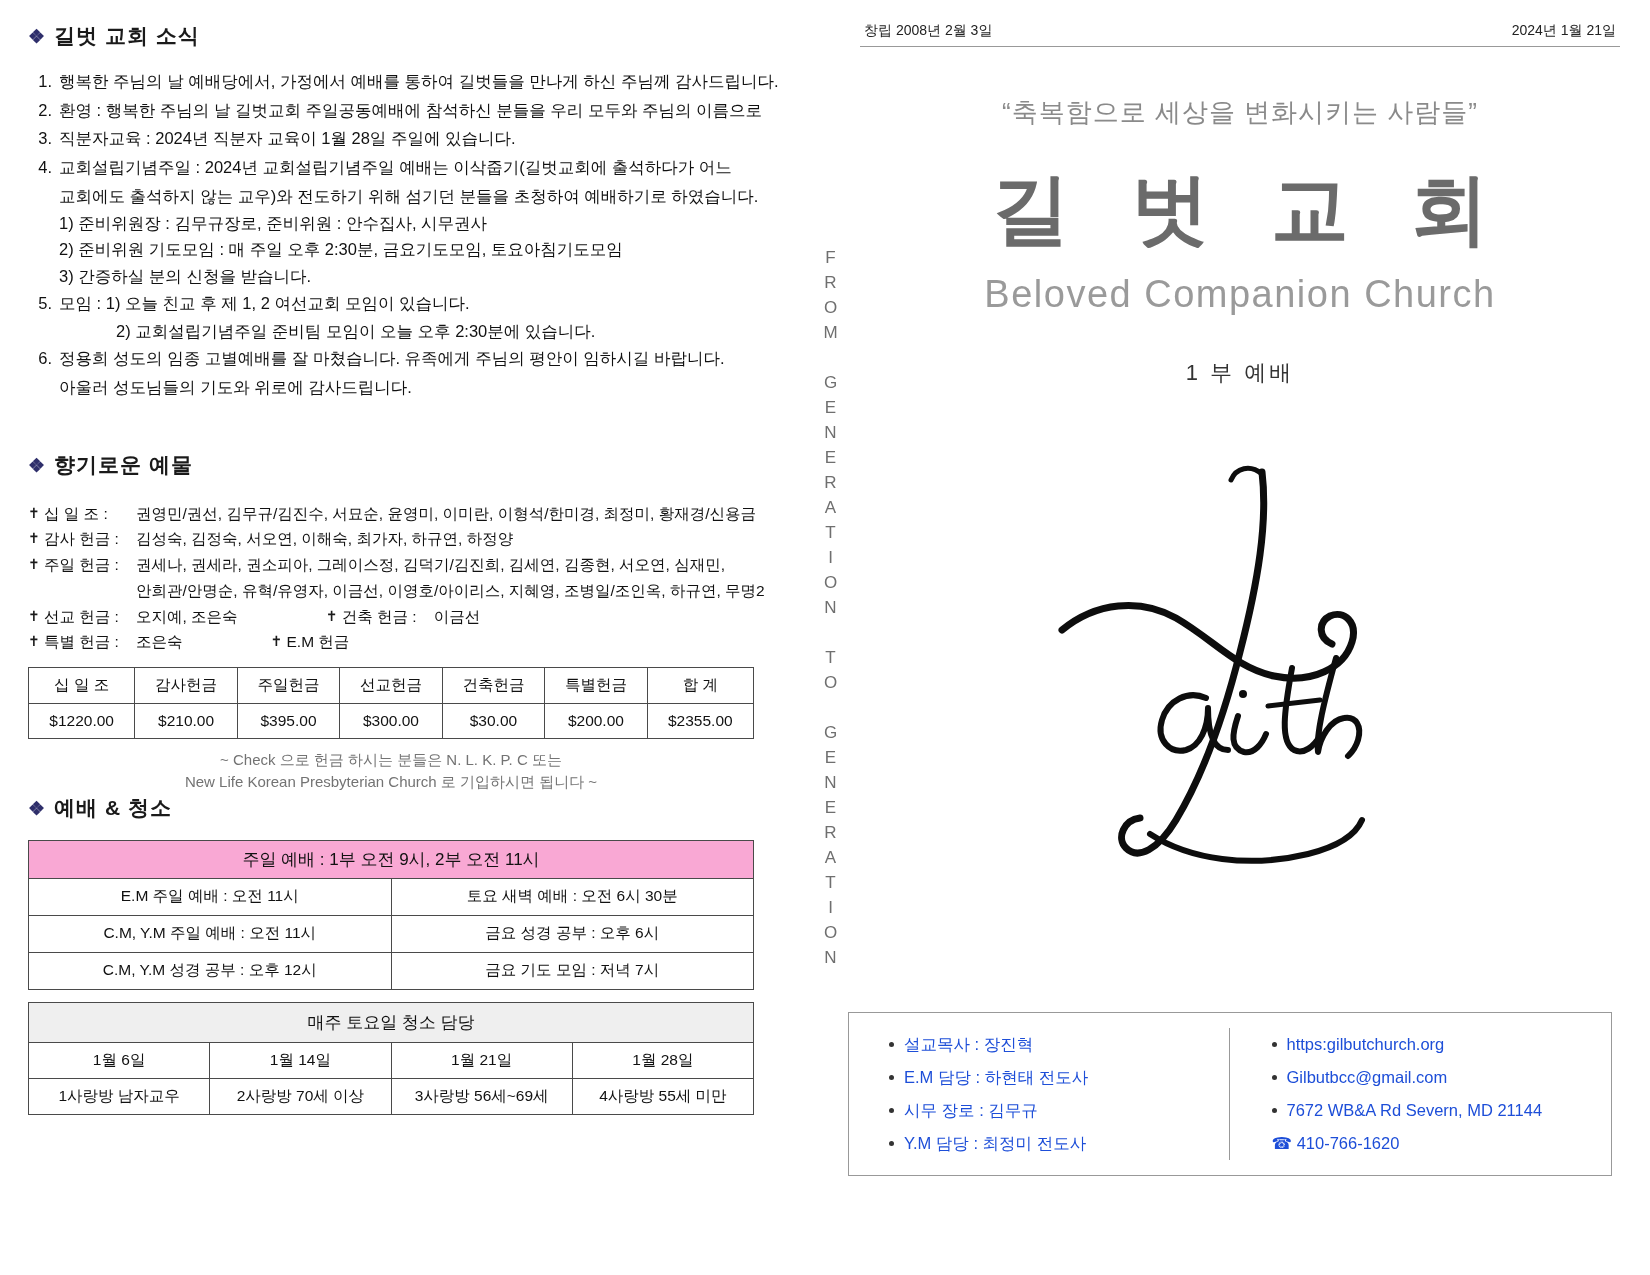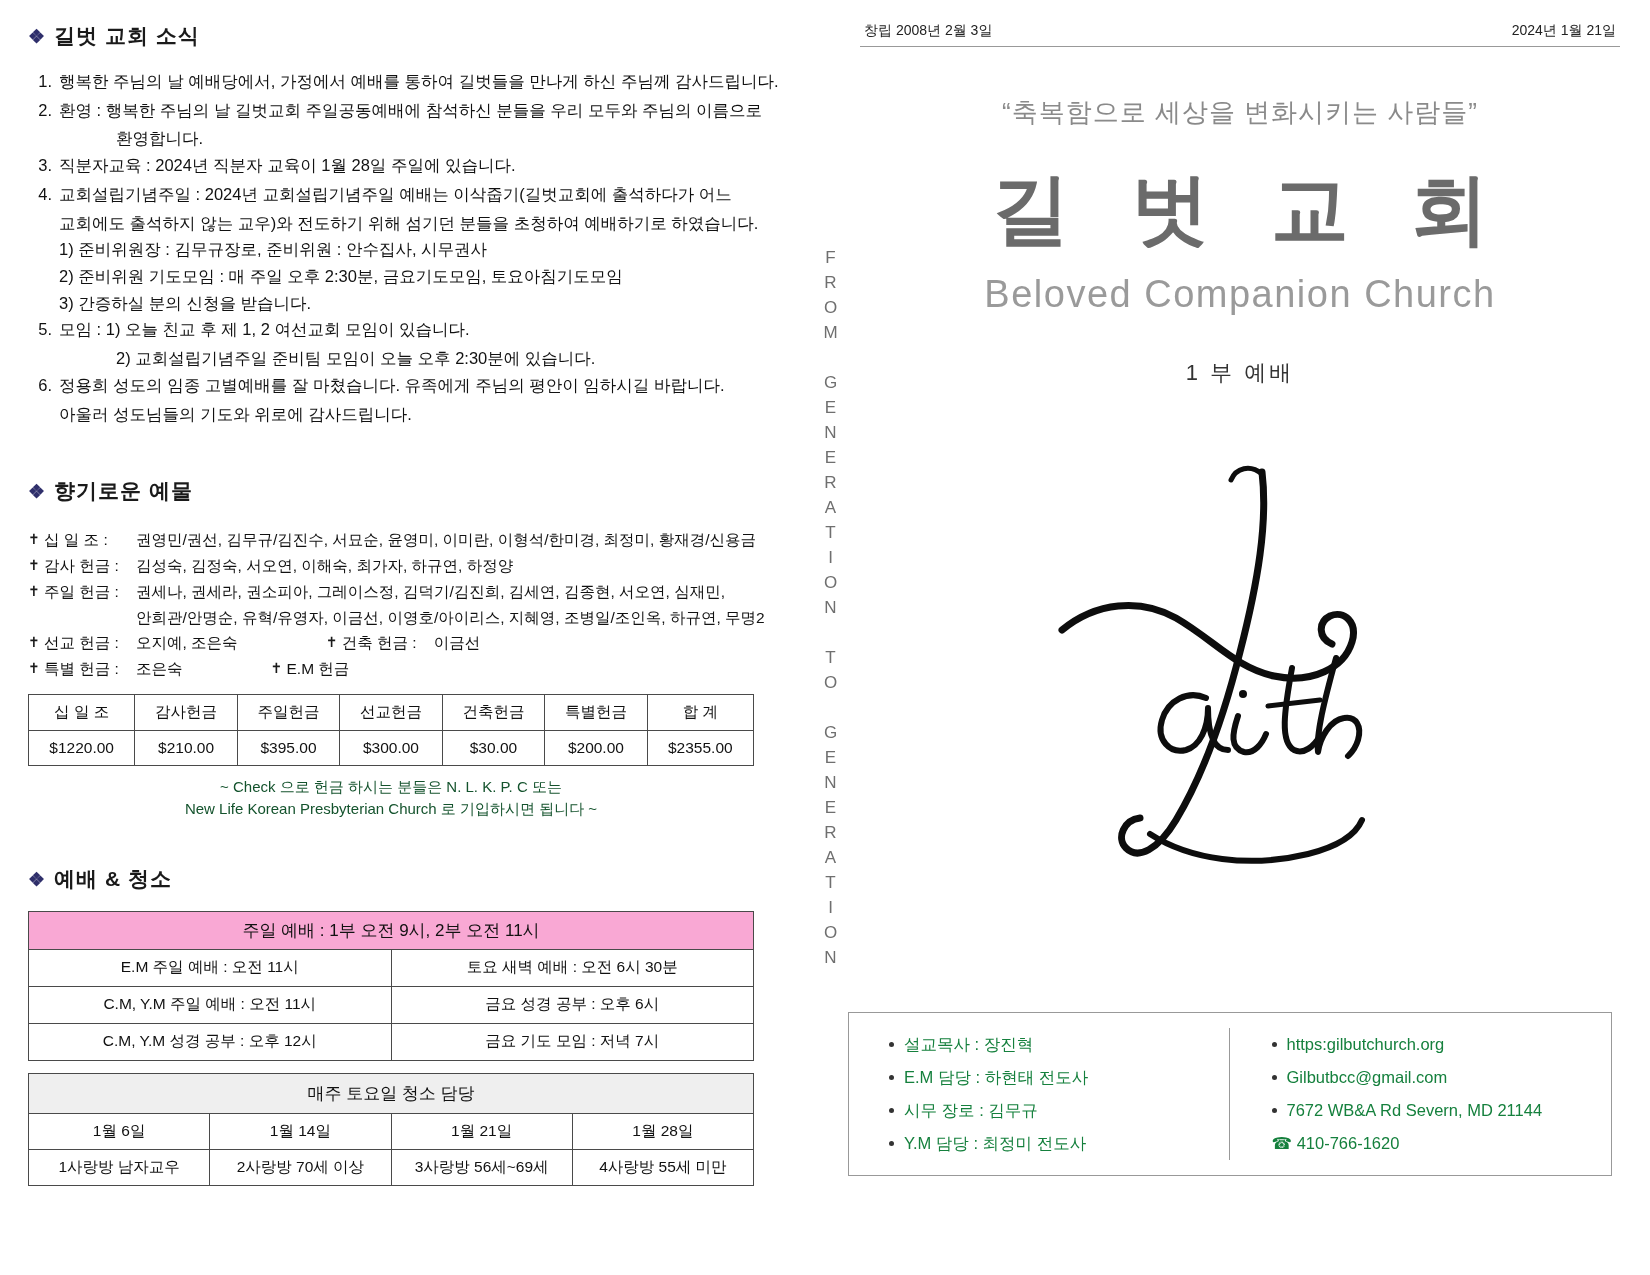--- a/index.html
+++ b/index.html
@@ -121,29 +121,29 @@
     font-weight: normal;
     font-size: 15.5px;
     text-align: center;
     padding: 7px 4px;
     color: #111;
   }
   .offering-table { width: 726px; }
   .offering-table td { height: 20px; }
 
   .check-note {
-    color: #14532d;
+    color: #737373;
     font-size: 15px;
     text-align: center;
     line-height: 1.5;
     width: 726px;
     margin-top: 10px;
   }
 
-  .worship-wrap { margin-top: 44px; }
+  .worship-wrap { }
   .worship-table {
     width: 726px;
     margin-top: 14px;
   }
   .worship-table td {
     height: 22px;
     font-size: 16px;
   }
   .worship-table .hdr {
     background: #f9a8d4;
@@ -243,21 +243,21 @@
     height: 162px;
     border: 1px solid #999;
     display: flex;
     align-items: center;
   }
   .contact-col {
     flex: 1;
     padding-left: 40px;
     font-size: 16.5px;
     line-height: 2.0;
-    color: #15803d;
+    color: #1d4ed8;
   }
   .contact-col.second {
     border-left: 1px solid #999;
     padding-left: 42px;
   }
   .contact-col div { white-space: nowrap; }
   .dot {
     display: inline-block;
     width: 5px;
     height: 5px;
@@ -283,21 +283,20 @@
 
       <div class="notice-item">
         <div class="notice-num">1.</div>
         <div class="notice-text">행복한 주님의 날 예배당에서, 가정에서 예배를 통하여 길벗들을 만나게 하신 주님께 감사드립니다.</div>
       </div>
 
       <div class="notice-item">
         <div class="notice-num">2.</div>
         <div class="notice-text">환영 : 행복한 주님의 날 길벗교회 주일공동예배에 참석하신 분들을 우리 모두와 주님의 이름으로</div>
       </div>
-      <div class="notice-sub2">환영합니다.</div>
 
       <div class="notice-item">
         <div class="notice-num">3.</div>
         <div class="notice-text">직분자교육 : 2024년 직분자 교육이 1월 28일 주일에 있습니다.</div>
       </div>
 
       <div class="notice-item">
         <div class="notice-num">4.</div>
         <div class="notice-text">교회설립기념주일 : 2024년 교회설립기념주일 예배는 이삭줍기(길벗교회에 출석하다가 어느</div>
       </div>

